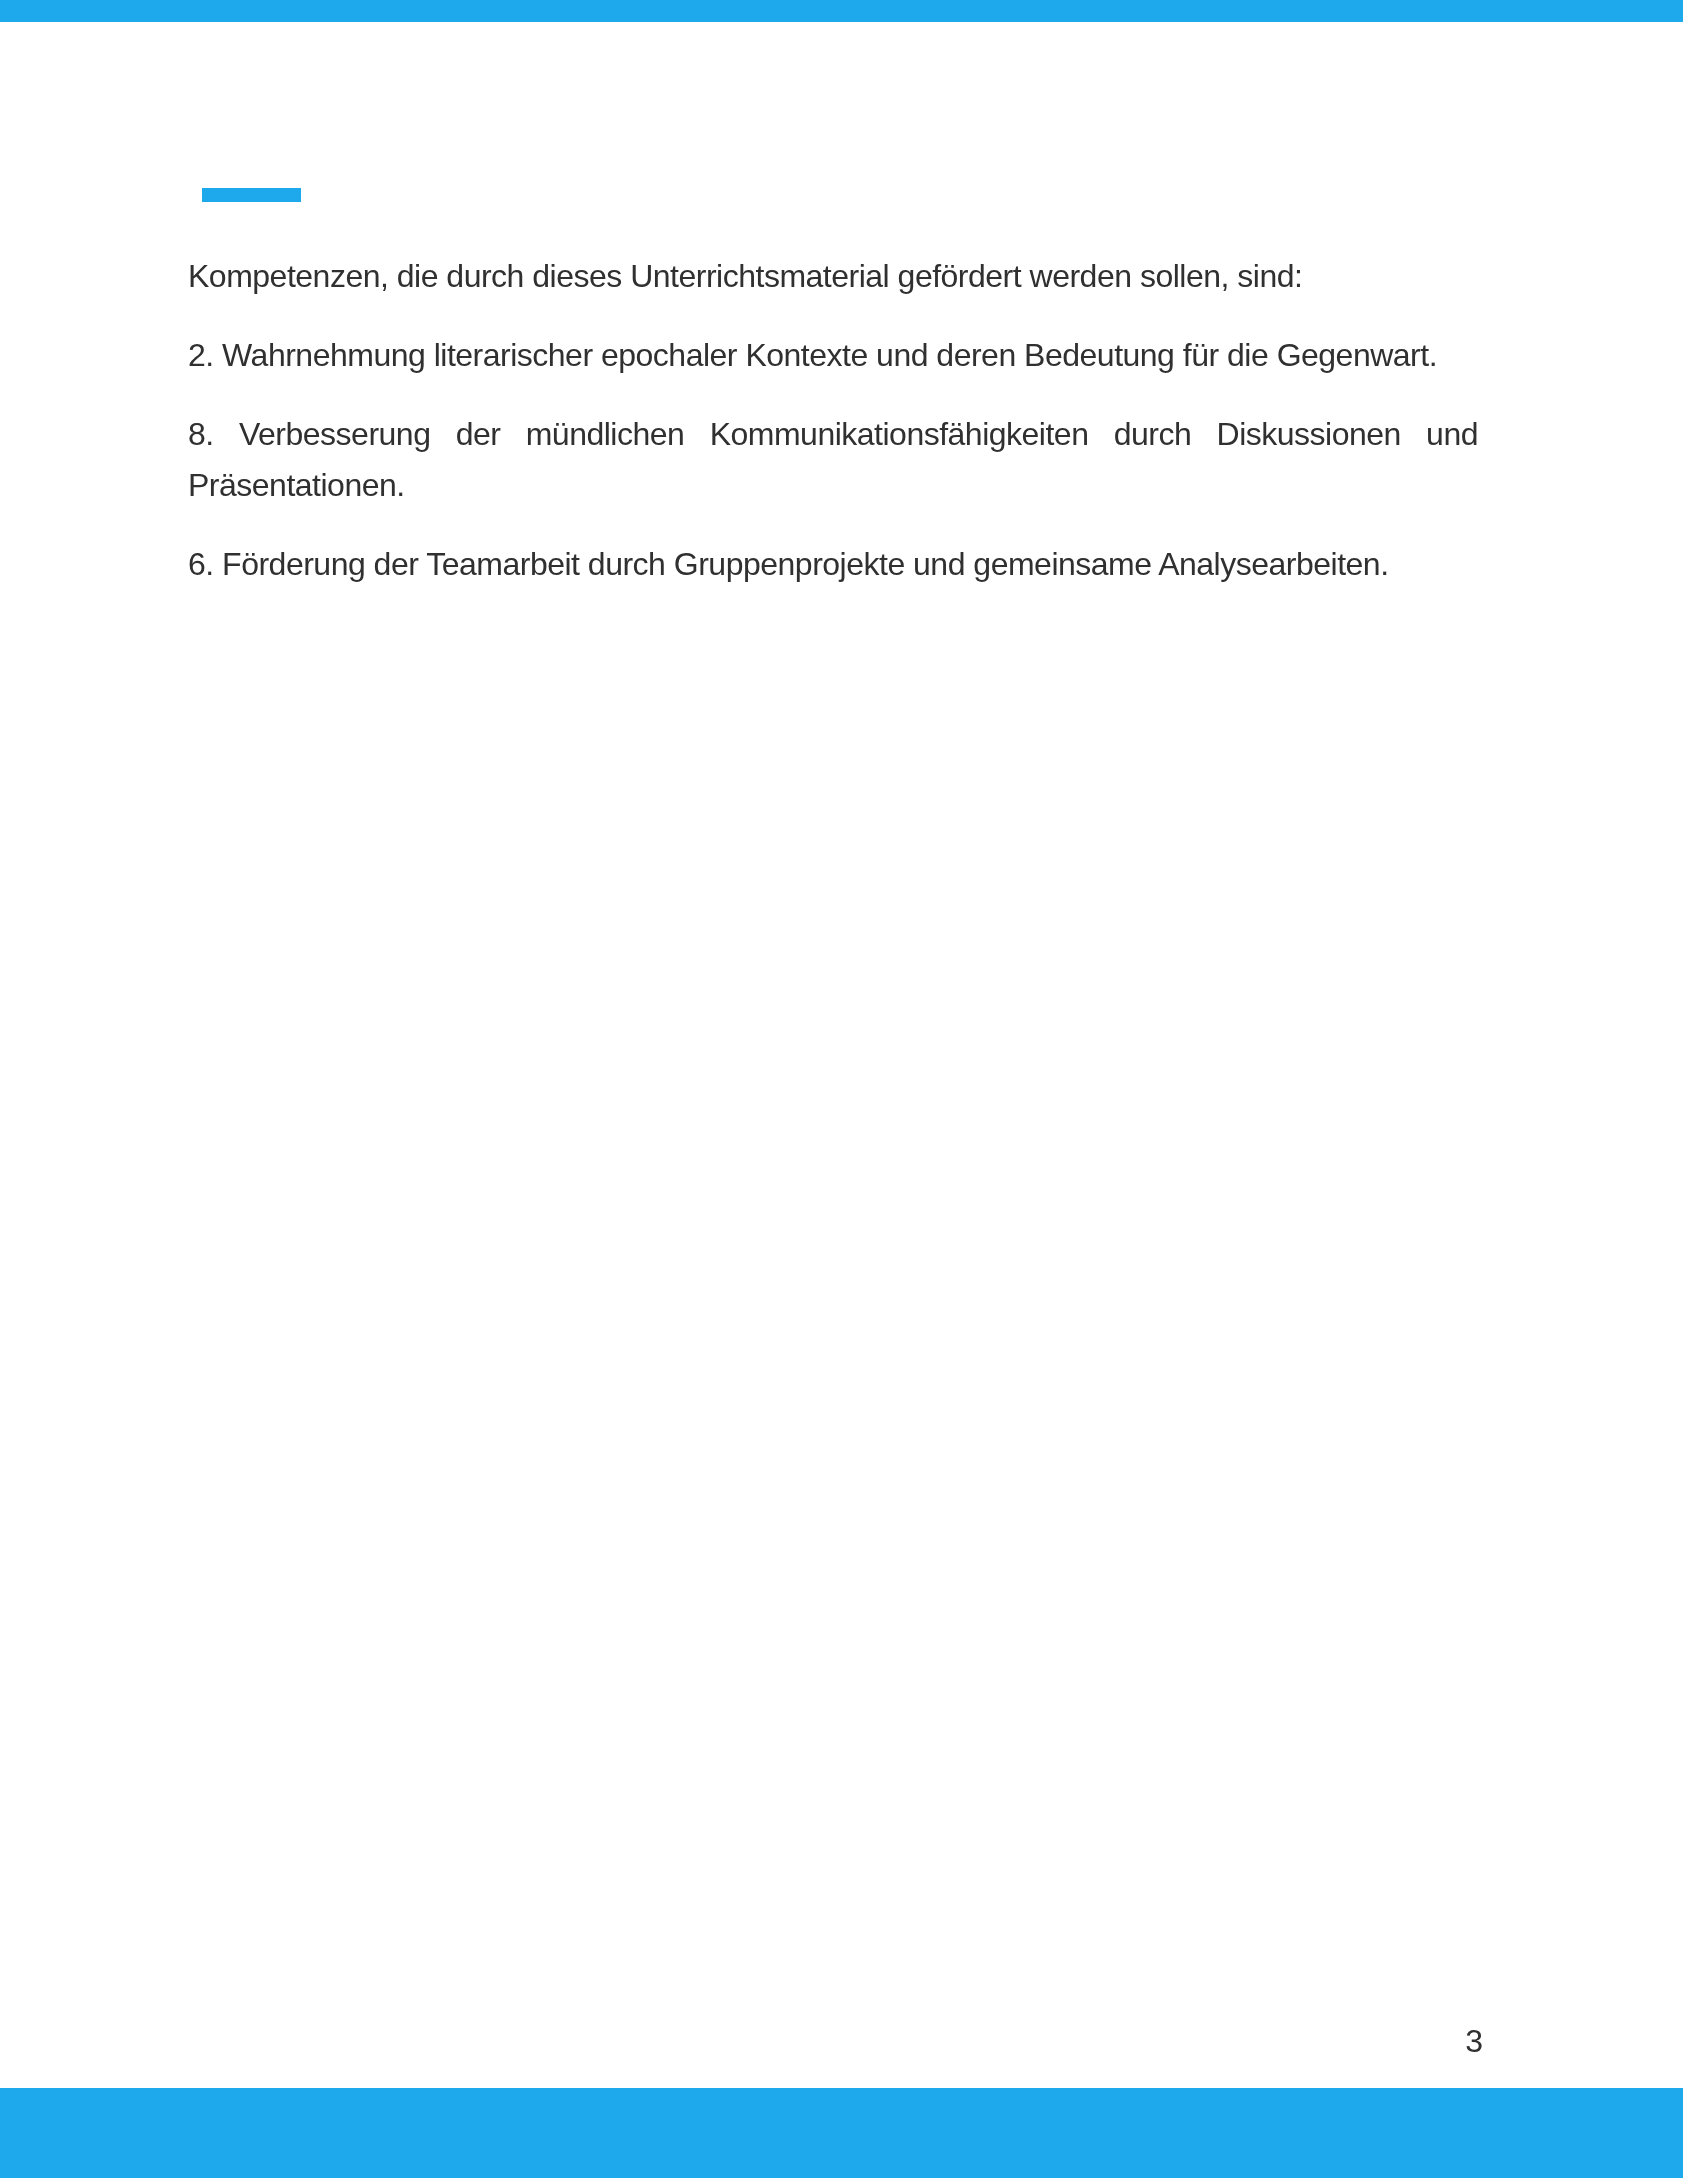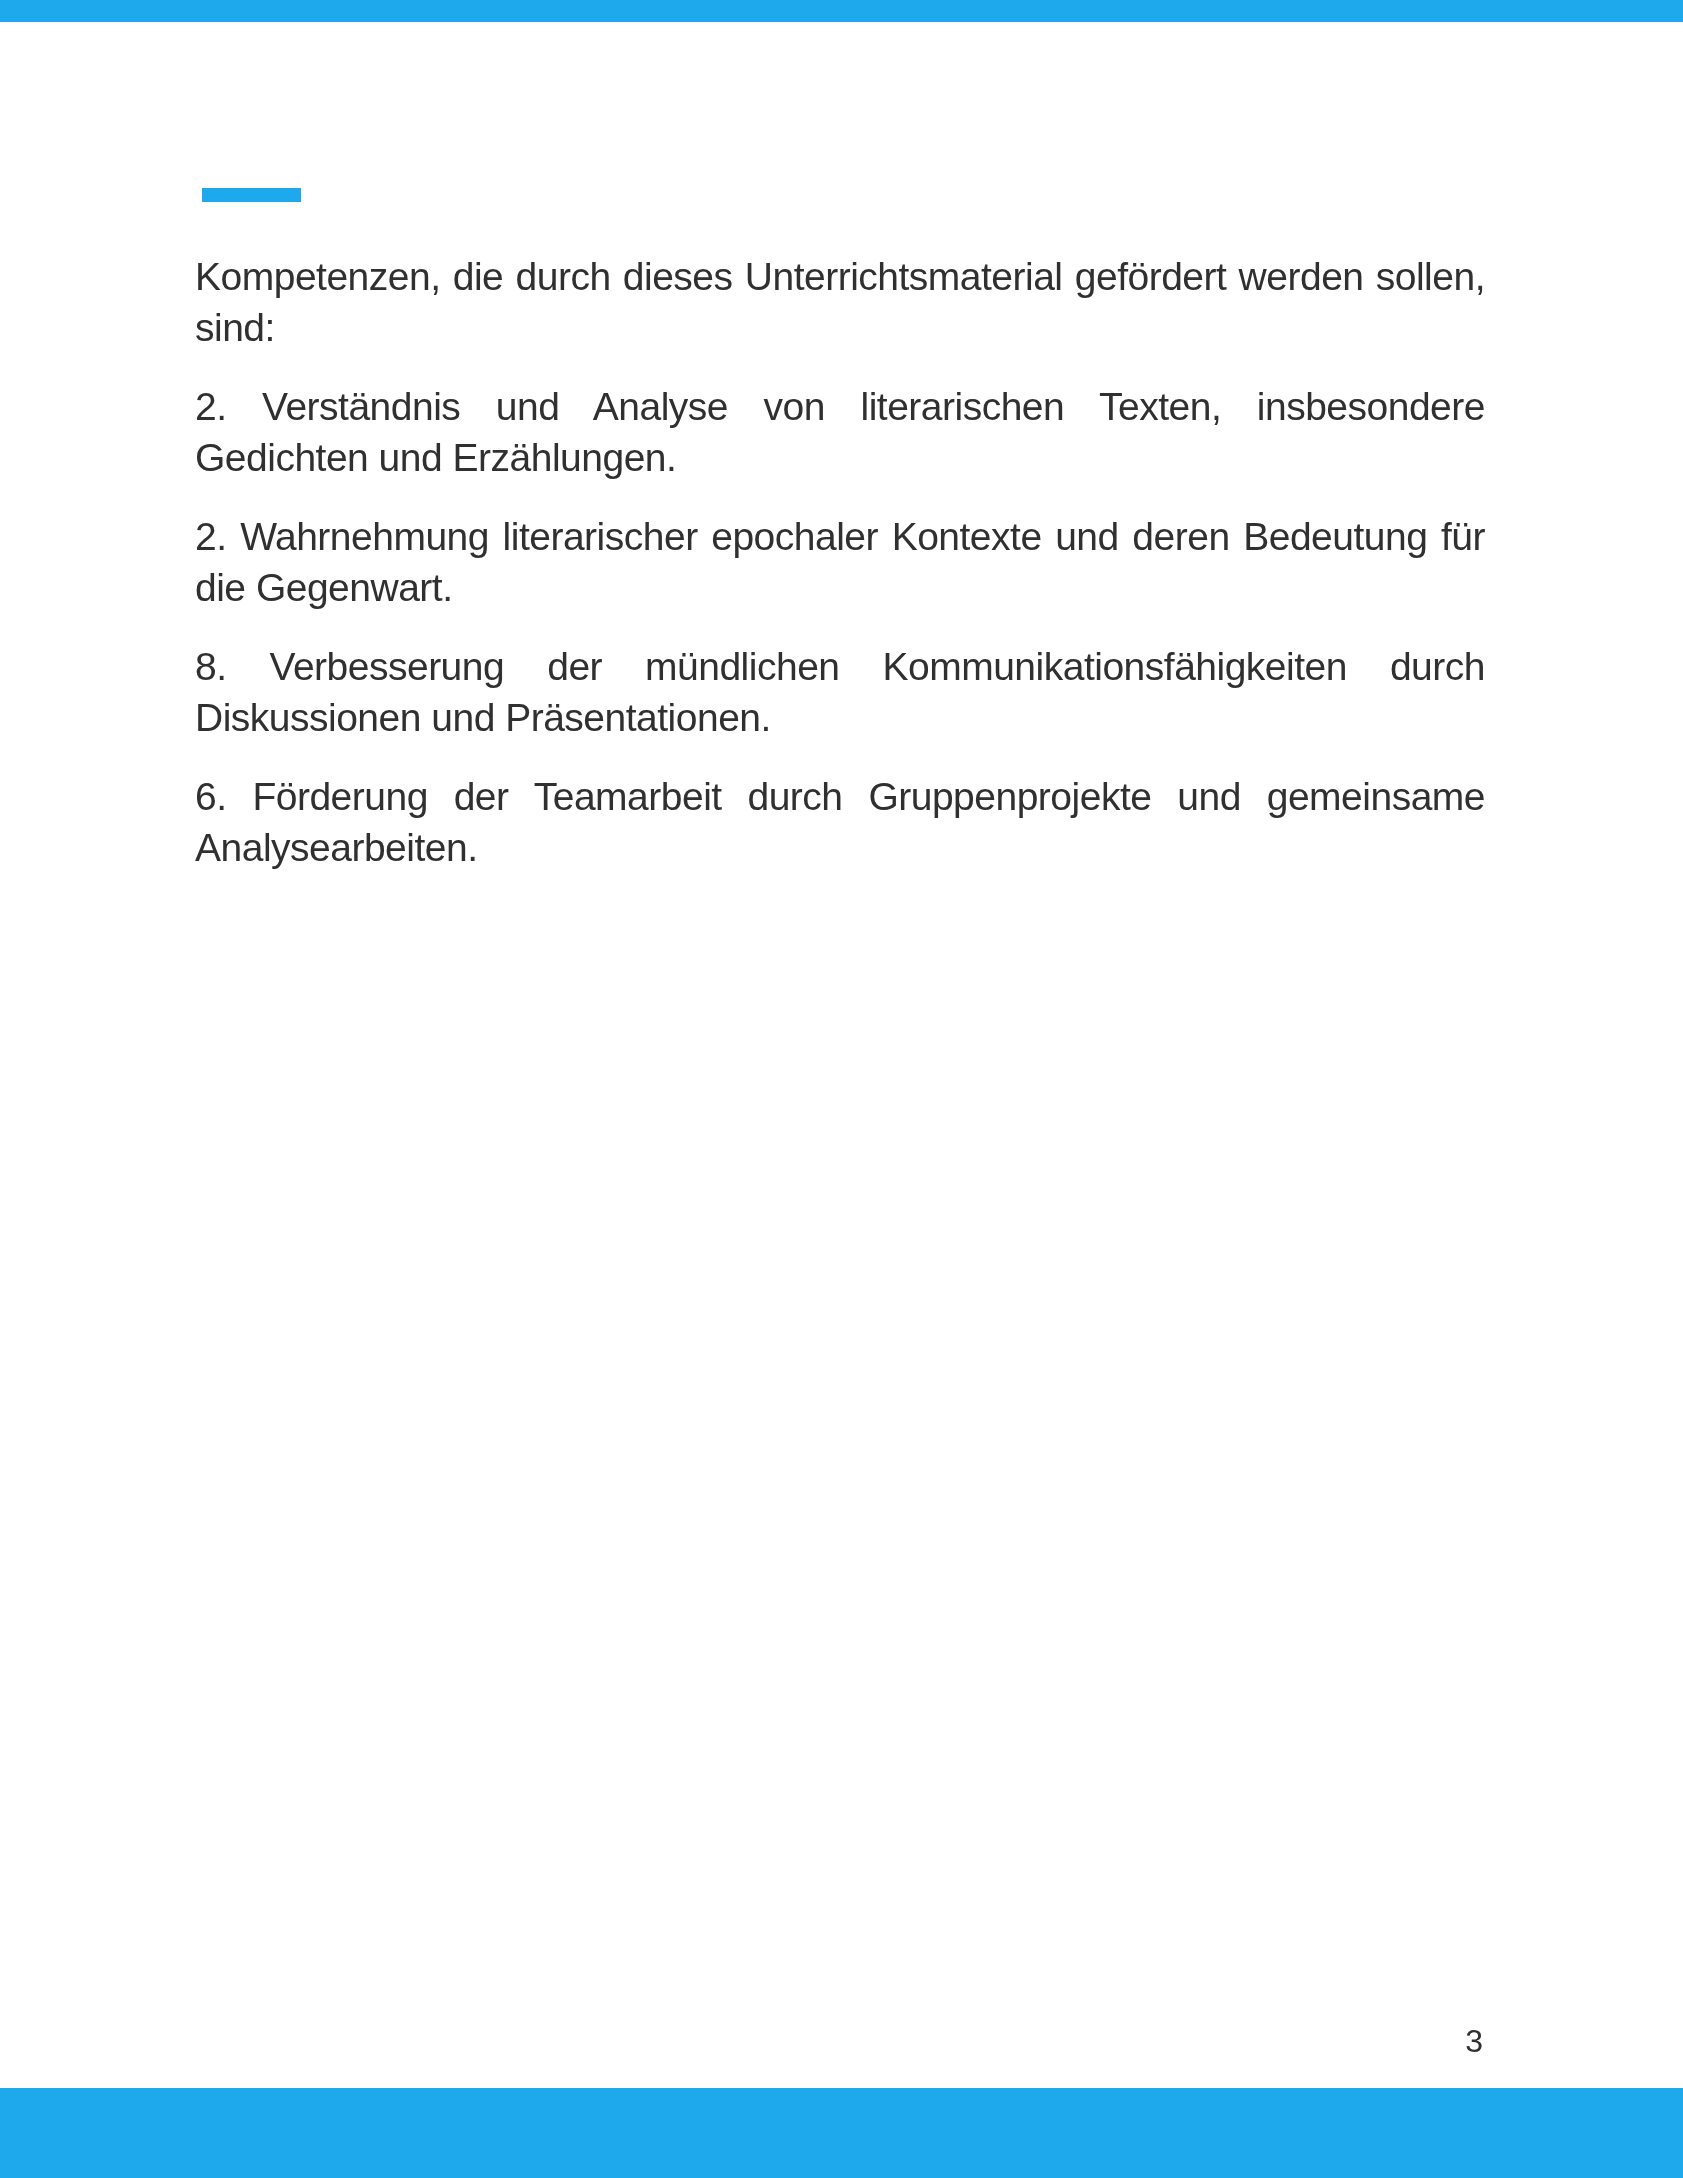--- a/index.html
+++ b/index.html
@@ -24,24 +24,24 @@
     background: var(--accent);
   }
   .accent-dash {
     position: absolute;
     left: 202px; top: 188px;
     width: 99px; height: 14px;
     background: var(--accent);
   }
   .content {
     position: absolute;
-    left: 195px; top: 251px;
+    left: 188px; top: 251px;
     width: 1290px;
     color: var(--text);
-    font-size: 39px;
+    font-size: 32px;
     line-height: 51px;
     letter-spacing: -0.5px;
     font-weight: 400;
   }
   .content p {
     margin: 0 0 28px 0;
     text-align: justify;
   }
   .page-number {
     position: absolute;
@@ -62,21 +62,20 @@
 <body>
 
 <div class="page">
 
   <header class="top-bar"></header>
 
   <div class="accent-dash"></div>
 
   <main class="content">
     <p>Kompetenzen, die durch dieses Unterrichtsmaterial gefördert werden sollen, sind:</p>
-    <p>2. Verständnis und Analyse von literarischen Texten, insbesondere Gedichten und Erzählungen.</p>
     <p>2. Wahrnehmung literarischer epochaler Kontexte und deren Bedeutung für die Gegenwart.</p>
     <p>8. Verbesserung der mündlichen Kommunikationsfähigkeiten durch Diskussionen und Präsentationen.</p>
     <p>6. Förderung der Teamarbeit durch Gruppenprojekte und gemeinsame Analysearbeiten.</p>
   </main>
 
   <div class="page-number">3</div>
 
   <footer class="bottom-bar"></footer>
 
 </div>

